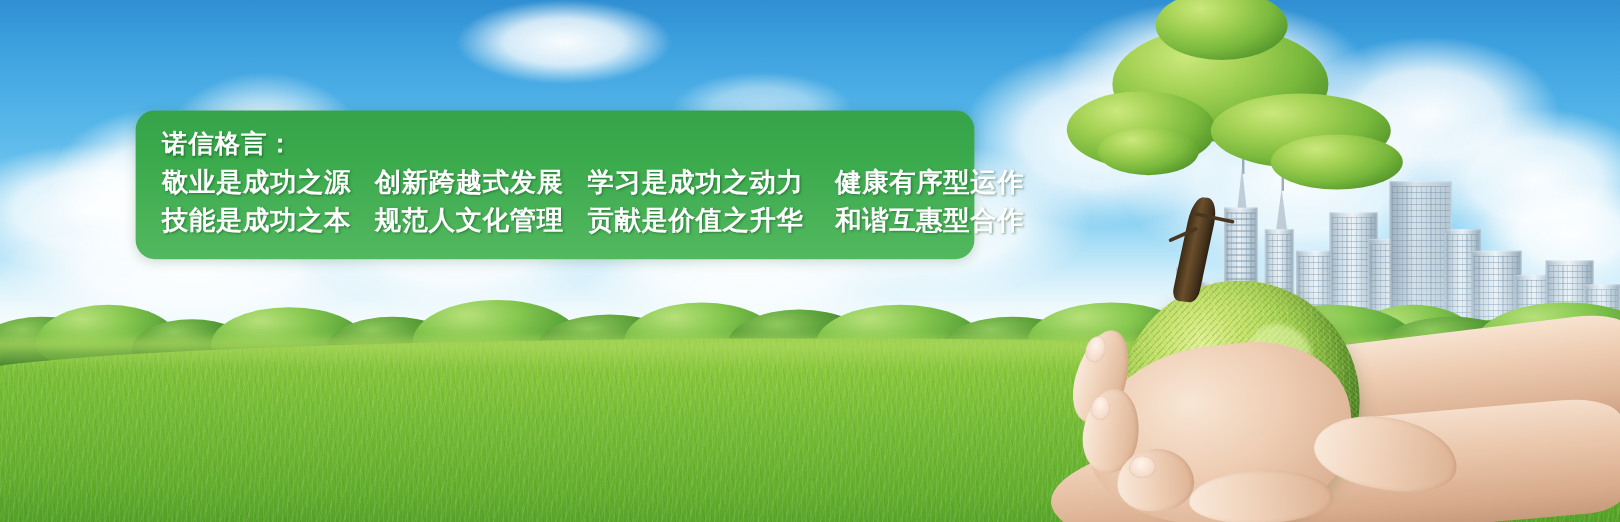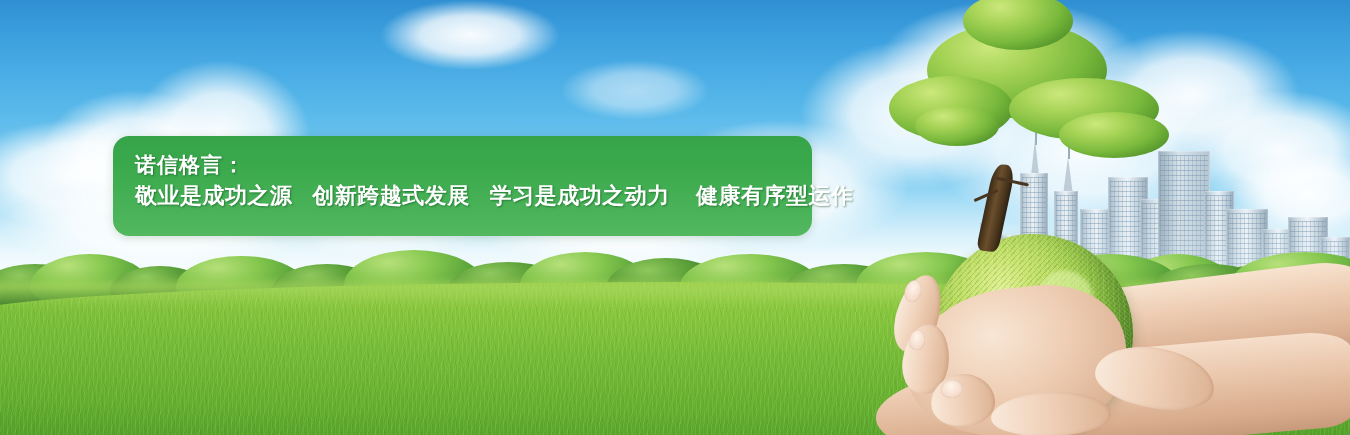--- a/index.html
+++ b/index.html
@@ -202,26 +202,25 @@
   .twig {
     position:absolute;
     background:#4a3620;
     border-radius:2px;
   }
 
   
   .motto-panel {
     position:absolute;
     left:113px; top:92px;
-    width:699px; height:100px;
+    width:699px; height:124px;
     border-radius:16px;
     background:linear-gradient(to bottom, #36a348 0%, #3aa94c 30%, #45b055 62%, #53b85f 100%);
     box-shadow:0 2px 10px rgba(20,80,30,.18);
     padding:14px 0 0 22px;
-    margin-top:44px;
   }
   .motto-title {
     color:#ffffff;
     font-size:21px;
     font-weight:bold;
     letter-spacing:1px;
     line-height:30px;
     text-shadow:1px 1px 2px rgba(0,60,15,.45);
   }
   .motto-line {
@@ -344,15 +343,16 @@
     <div class="nail" style="left:64px;top:102px;width:16px;height:20px;transform:rotate(8deg);"></div>
     <div class="finger" style="left:86px;top:146px;width:64px;height:52px;transform:rotate(-4deg);"></div>
     <div class="nail" style="left:96px;top:152px;width:22px;height:18px;transform:rotate(-4deg);"></div>
     <div class="finger" style="left:146px;top:164px;width:120px;height:44px;transform:rotate(-2deg);"></div>
     <div class="finger" style="left:250px;top:120px;width:120px;height:60px;transform:rotate(10deg);"></div>
   </div>
 
   <div class="motto-panel">
     <div class="motto-title">诺信格言：</div>
     <div class="motto-line">敬业是成功之源   创新跨越式发展   学习是成功之动力    健康有序型运作</div>
+    <div class="motto-line">技能是成功之本   规范人文化管理   贡献是价值之升华    和谐互惠型合作</div>
   </div>
 
 </div>
 
 </body></html>

